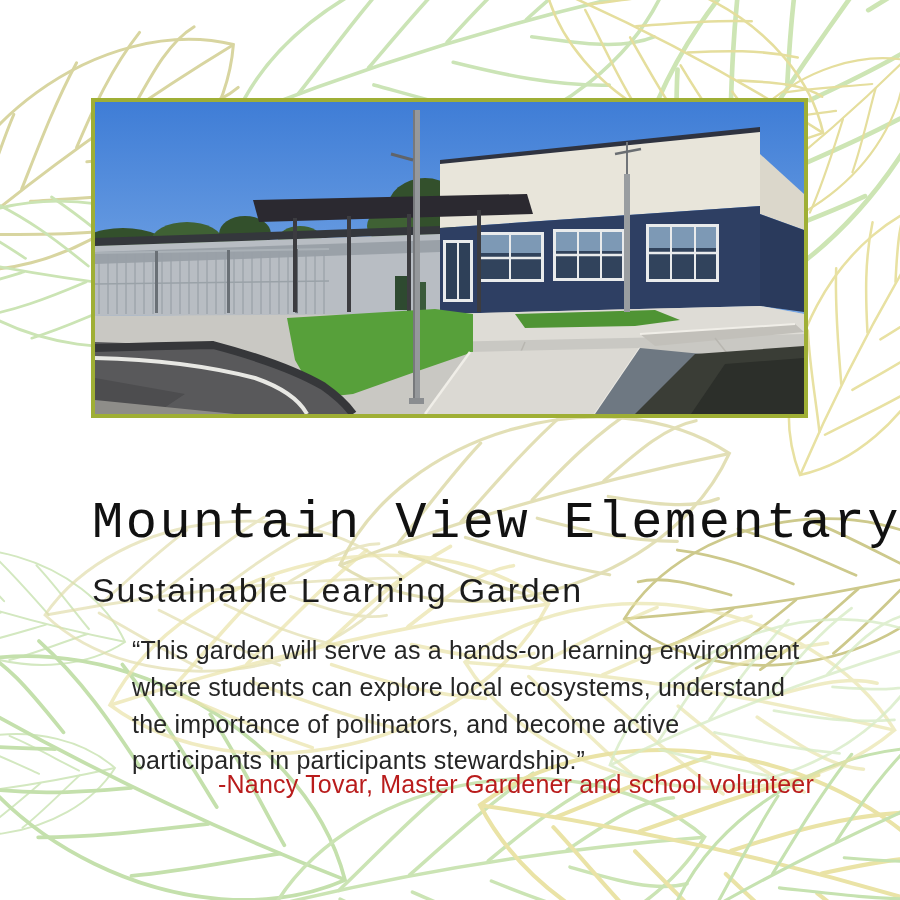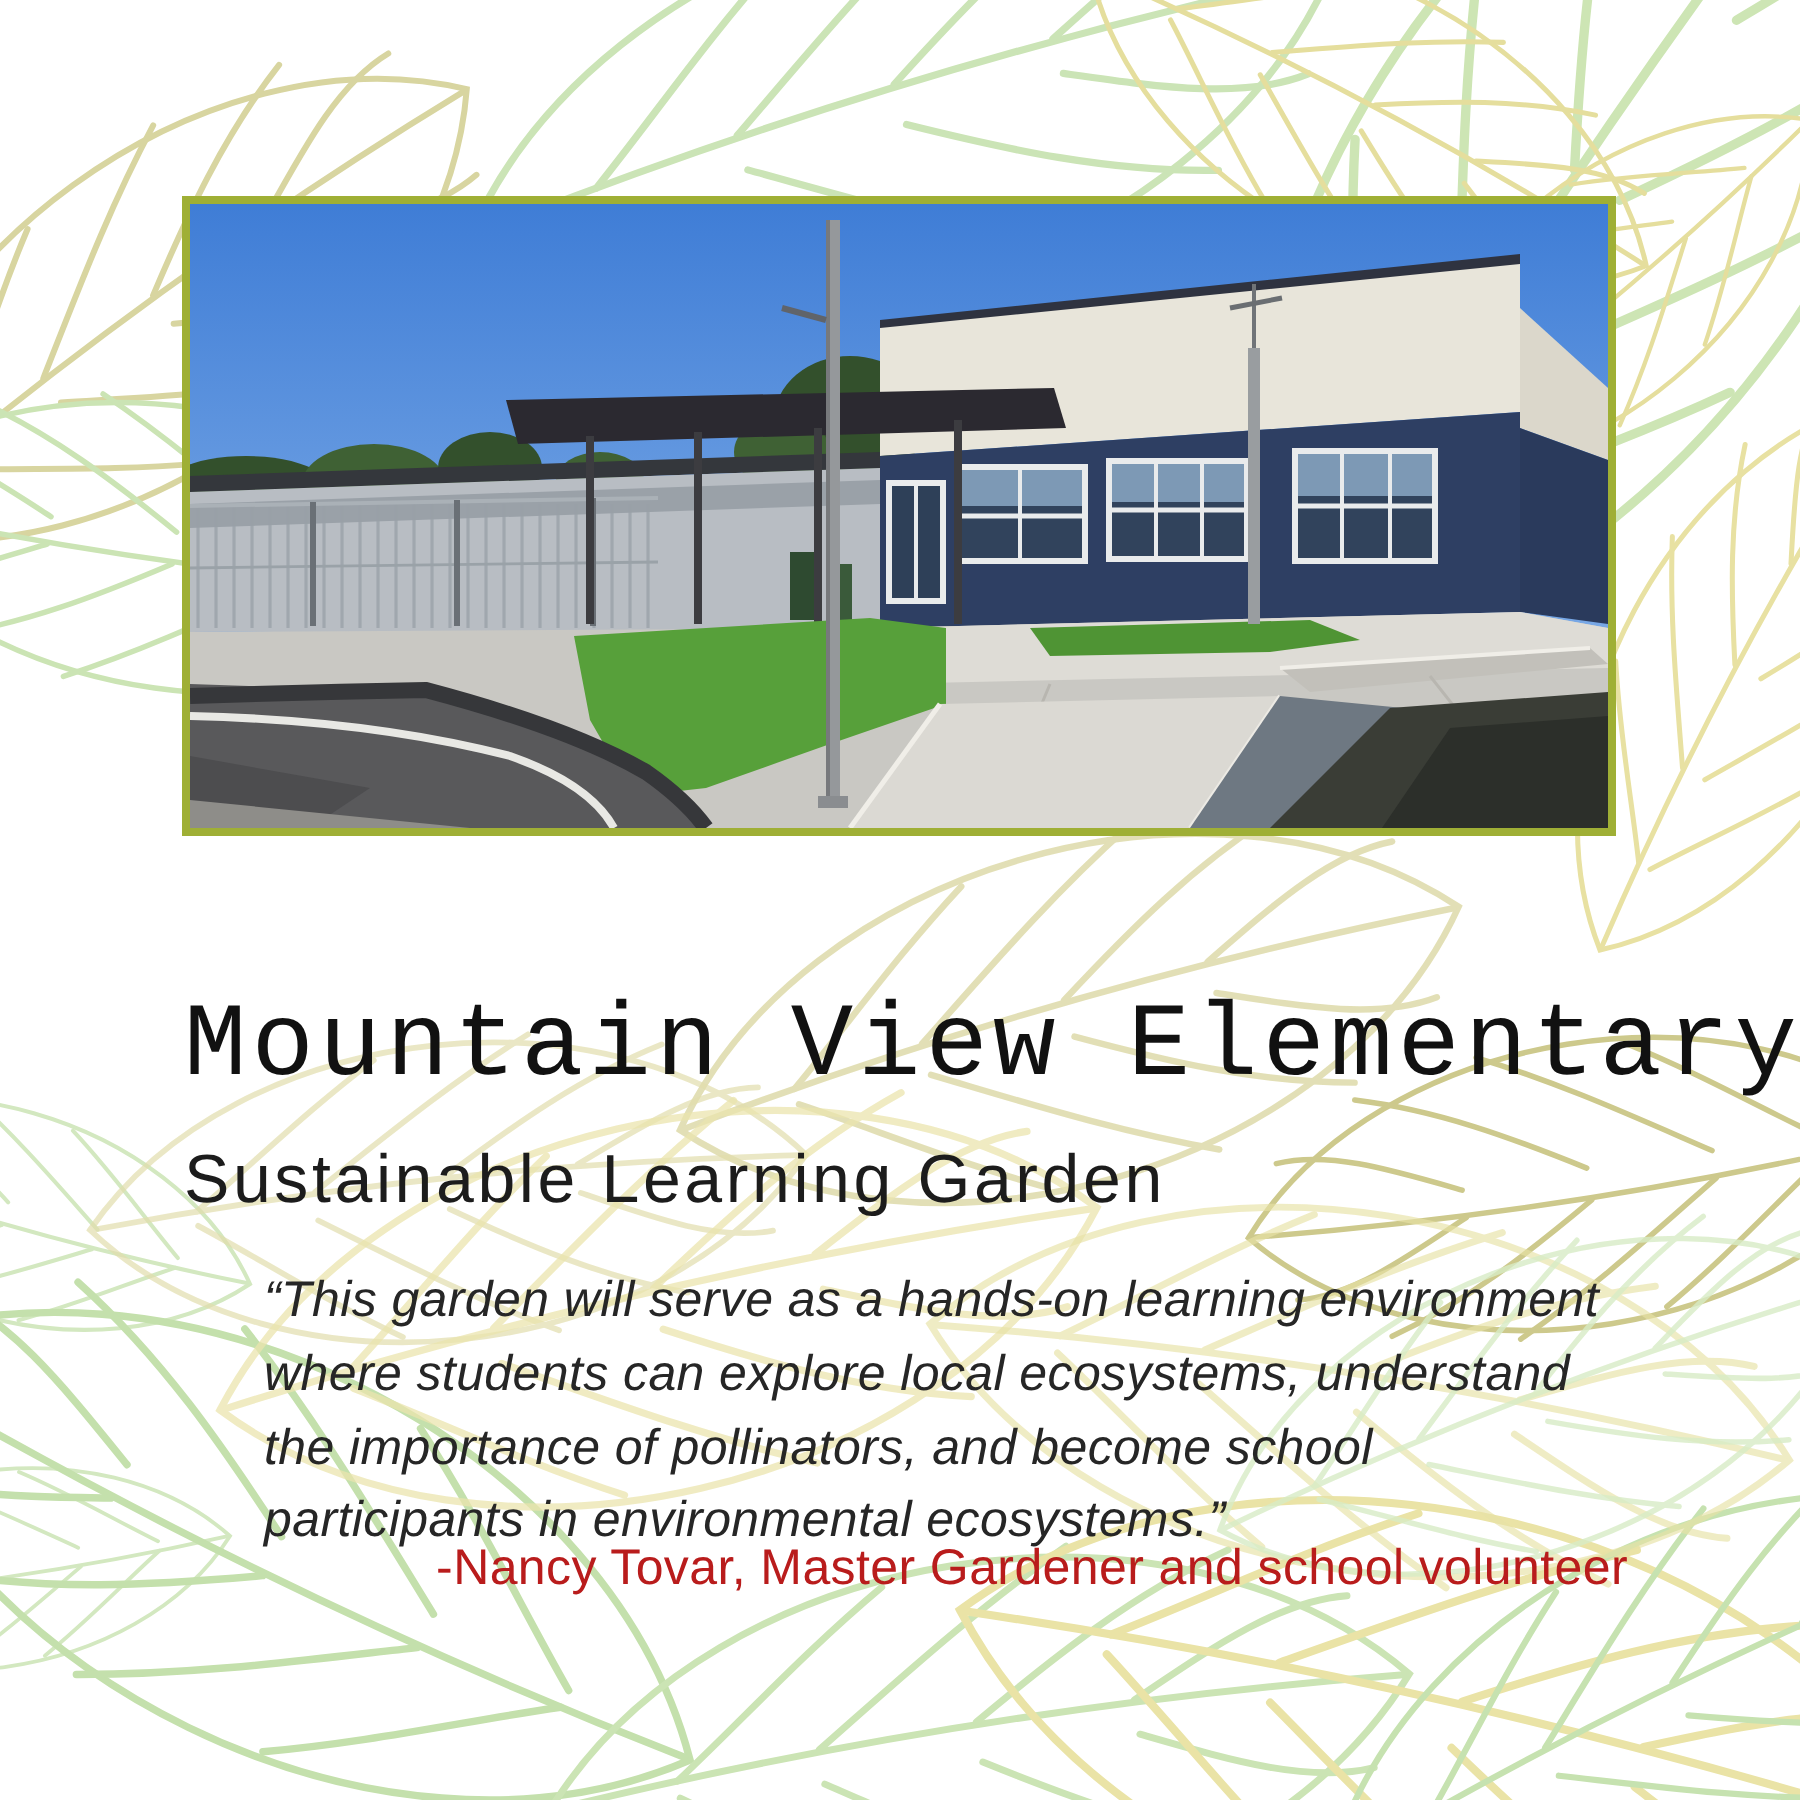--- a/index.html
+++ b/index.html
@@ -18,21 +18,21 @@
     position:absolute;left:92px;top:460px;z-index:2;white-space:nowrap;
     font-family:Liberation Mono, monospace;
     font-size:52px;line-height:1.12;letter-spacing:2.5px;color:#111111;font-weight:400;
   }
   .subtitle{
     position:absolute;left:92px;top:543px;z-index:2;white-space:nowrap;
     font-size:34px;letter-spacing:1.8px;color:#1c1c1c;font-weight:400;
   }
   .quote{
     position:absolute;left:92px;top:607px;z-index:2;
-    font-size:25px;font-style:italic;color:#262626;line-height:36.8px;letter-spacing:0.2px;
+    font-size:25px;color:#262626;line-height:36.8px;letter-spacing:0.2px;
   }
   .attribution{
     position:absolute;right:86px;top:770px;z-index:2;white-space:nowrap;
     font-size:25px;color:#b91c1c;letter-spacing:0.2px;
   }
 </style>
 </head>
 <body>
 
 <svg class="bg-leaves" viewBox="0 0 900 900" aria-hidden="true">
@@ -200,17 +200,17 @@
     </g>
   </svg>
 </div>
 
 <h1 class="title">Mountain View Elementary</h1>
 <h2 class="subtitle">Sustainable Learning Garden</h2>
 
 <blockquote class="quote">
   <div>“This garden will serve as a hands-on learning environment</div>
   <div>where students can explore local ecosystems, understand</div>
-  <div>the importance of pollinators, and become school</div>
-  <div>participants in environmental ecosystems.”</div>
+  <div>the importance of pollinators, and become active</div>
+  <div>participants in participants stewardship.”</div>
 </blockquote>
 
 <div class="attribution">-Nancy Tovar, Master Gardener and school volunteer</div>
 
 </body></html>

